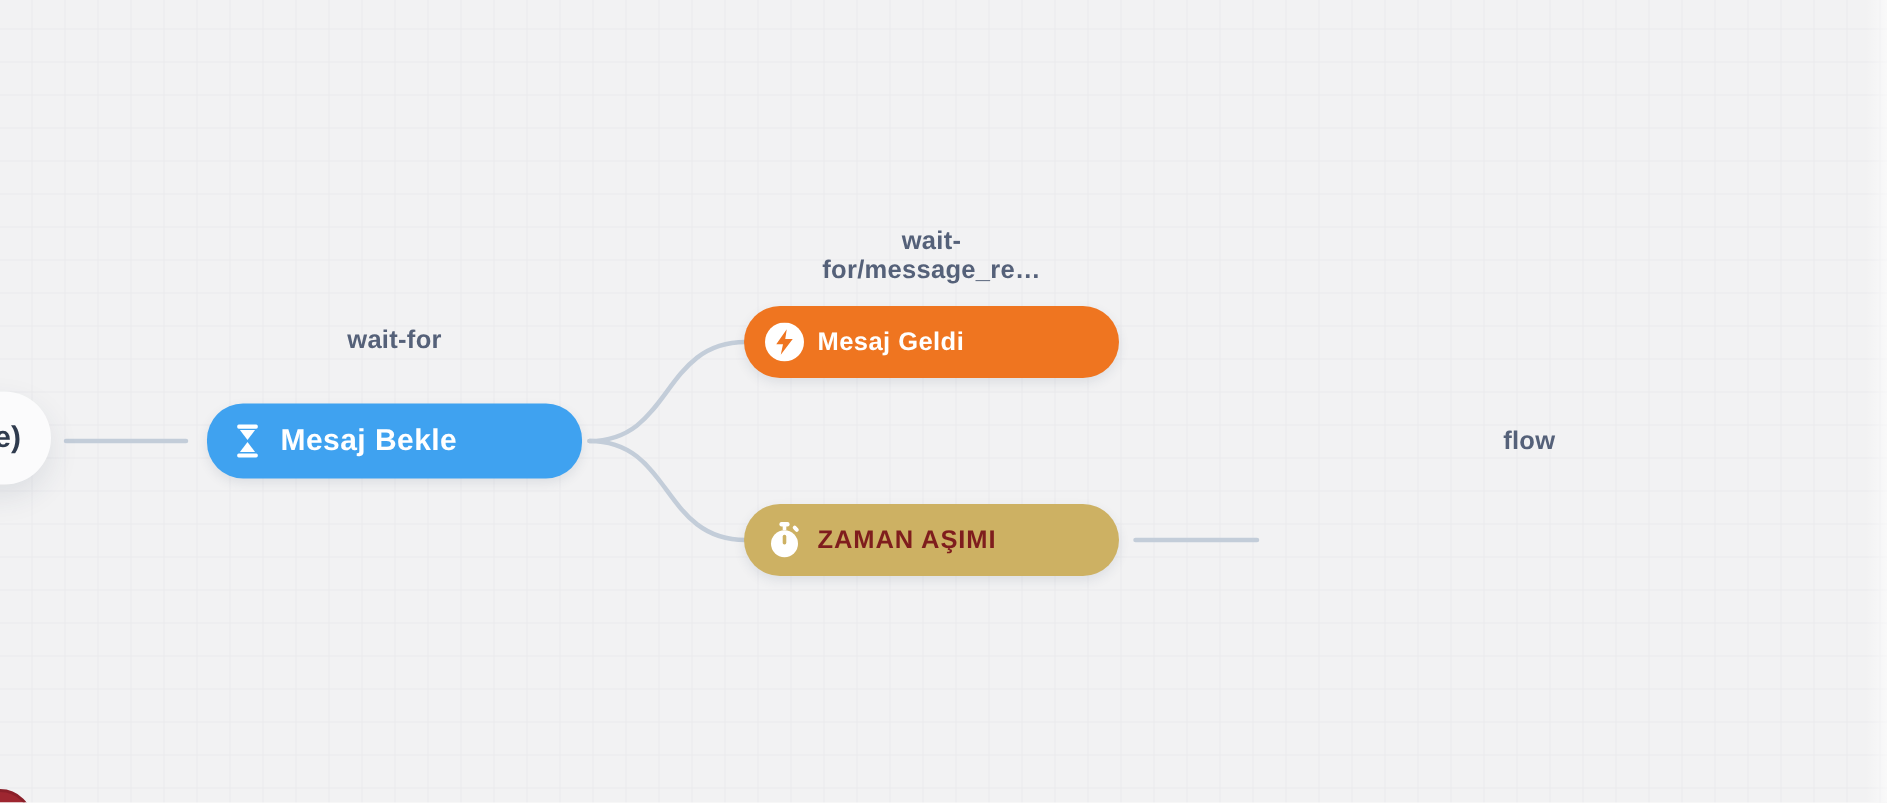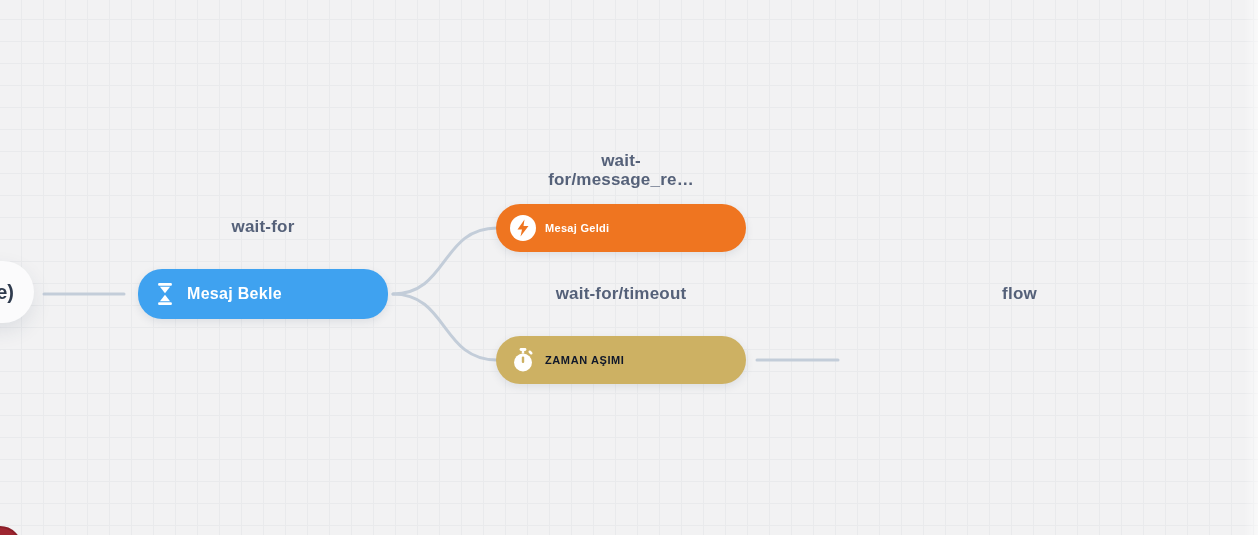--- a/index.html
+++ b/index.html
@@ -46,34 +46,34 @@
     box-shadow: 0 3px 8px rgba(40,60,90,0.10);
     cursor: pointer;
   }
   .node .icon-wrap {
     width: 26px; height: 26px;
     display: flex; align-items: center; justify-content: center;
     flex: 0 0 auto;
   }
   .node .node-label {
     margin-left: 9px;
-    font-size: 11px;
+    font-size: 17px;
     font-weight: bold;
     letter-spacing: 0.3px;
     white-space: nowrap;
   }
 
   .node-wait      { left: 138px; top: 269px; width: 250px; height: 50px; background: #3fa2f0; }
-  .node-wait .node-label { color: #ffffff; font-size: 16px; }
+  .node-wait .node-label { color: #ffffff; font-size: 20px; }
 
   .node-msg       { left: 496px; top: 204px; width: 250px; height: 48px; background: #ef7520; }
   .node-msg .node-label { color: #ffffff; }
 
   .node-timeout   { left: 496px; top: 336px; width: 250px; height: 48px; background: #cdb163; }
-  .node-timeout .node-label { color: #0f172a; letter-spacing: 0.6px; }
+  .node-timeout .node-label { color: #7f1d1d; letter-spacing: 0.6px; }
 
   .node-flow      { left: 853px; top: 336px; width: 249px; height: 48px; background: #aed0fa; }
   .node-flow .node-label { color: #3e4b60; letter-spacing: 0.6px; }
 
   .node-partial {
     position: absolute;
     left: -190px; top: 261px;
     width: 224px; height: 62px;
     background: #fbfbfc;
     border-radius: 31px;
@@ -121,21 +121,20 @@
   <svg class="edges-svg" viewBox="0 0 1258 535" xmlns="http://www.w3.org/2000/svg">
     <path d="M44 294 H124" fill="none" stroke="#c3cdd9" stroke-width="3" stroke-linecap="round"></path>
     <path d="M393 294 C448 294 441 228 497 228" fill="none" stroke="#c3cdd9" stroke-width="3" stroke-linecap="round"></path>
     <path d="M393 294 C448 294 441 360 497 360" fill="none" stroke="#c3cdd9" stroke-width="3" stroke-linecap="round"></path>
     <path d="M757 360 H838" fill="none" stroke="#c3cdd9" stroke-width="3" stroke-linecap="round"></path>
   </svg>
 
   <div class="edge-label label-wait">wait-for</div>
   <div class="edge-label label-msg">wait-
 for/message_re…</div>
-  <div class="edge-label label-timeout">wait-for/timeout</div>
   <div class="edge-label label-flow">flow</div>
 
   <div class="node-partial">
     <span class="partial-label">e)</span>
   </div>
 
   <div class="node node-wait">
     <span class="icon-wrap">
       <svg width="22" height="24" viewBox="0 0 24 26">
         <rect x="4.5" y="1" width="15" height="3" rx="1.2" fill="#ffffff"></rect>

